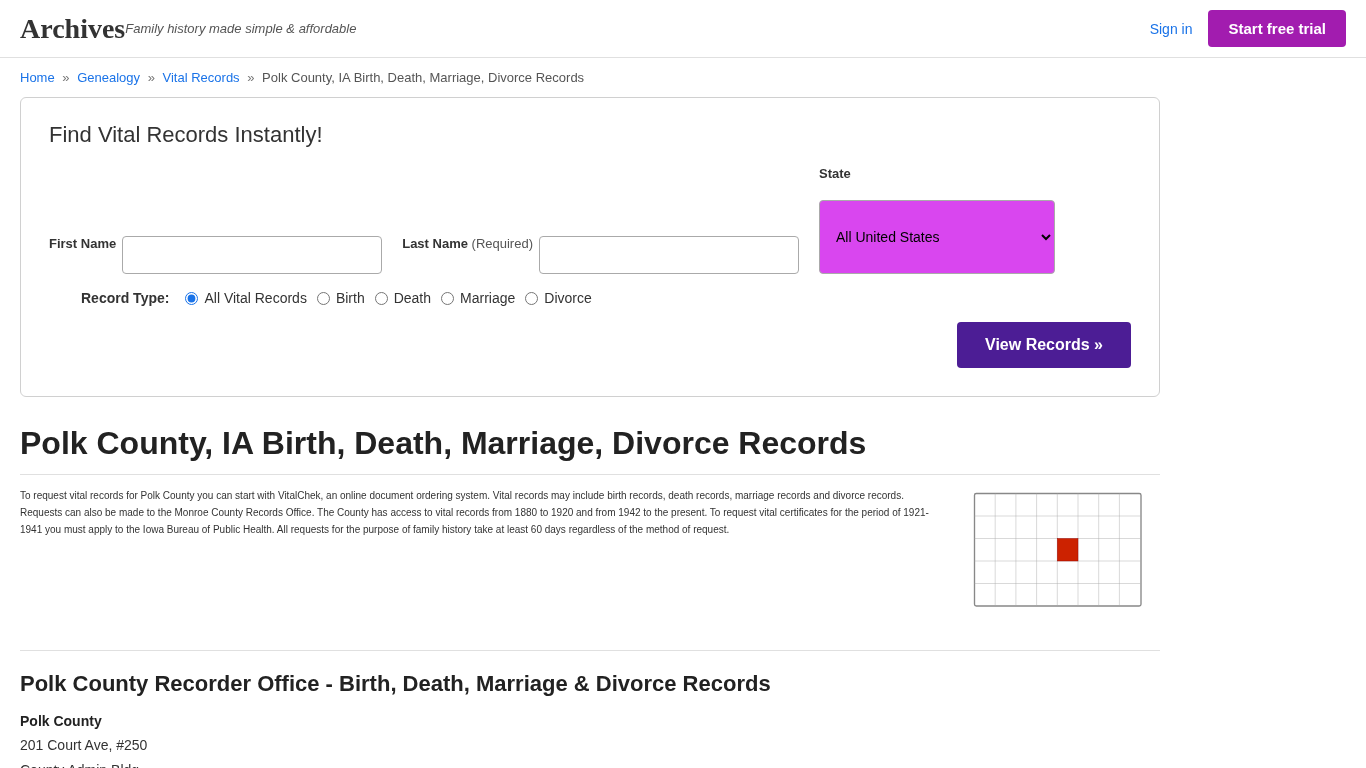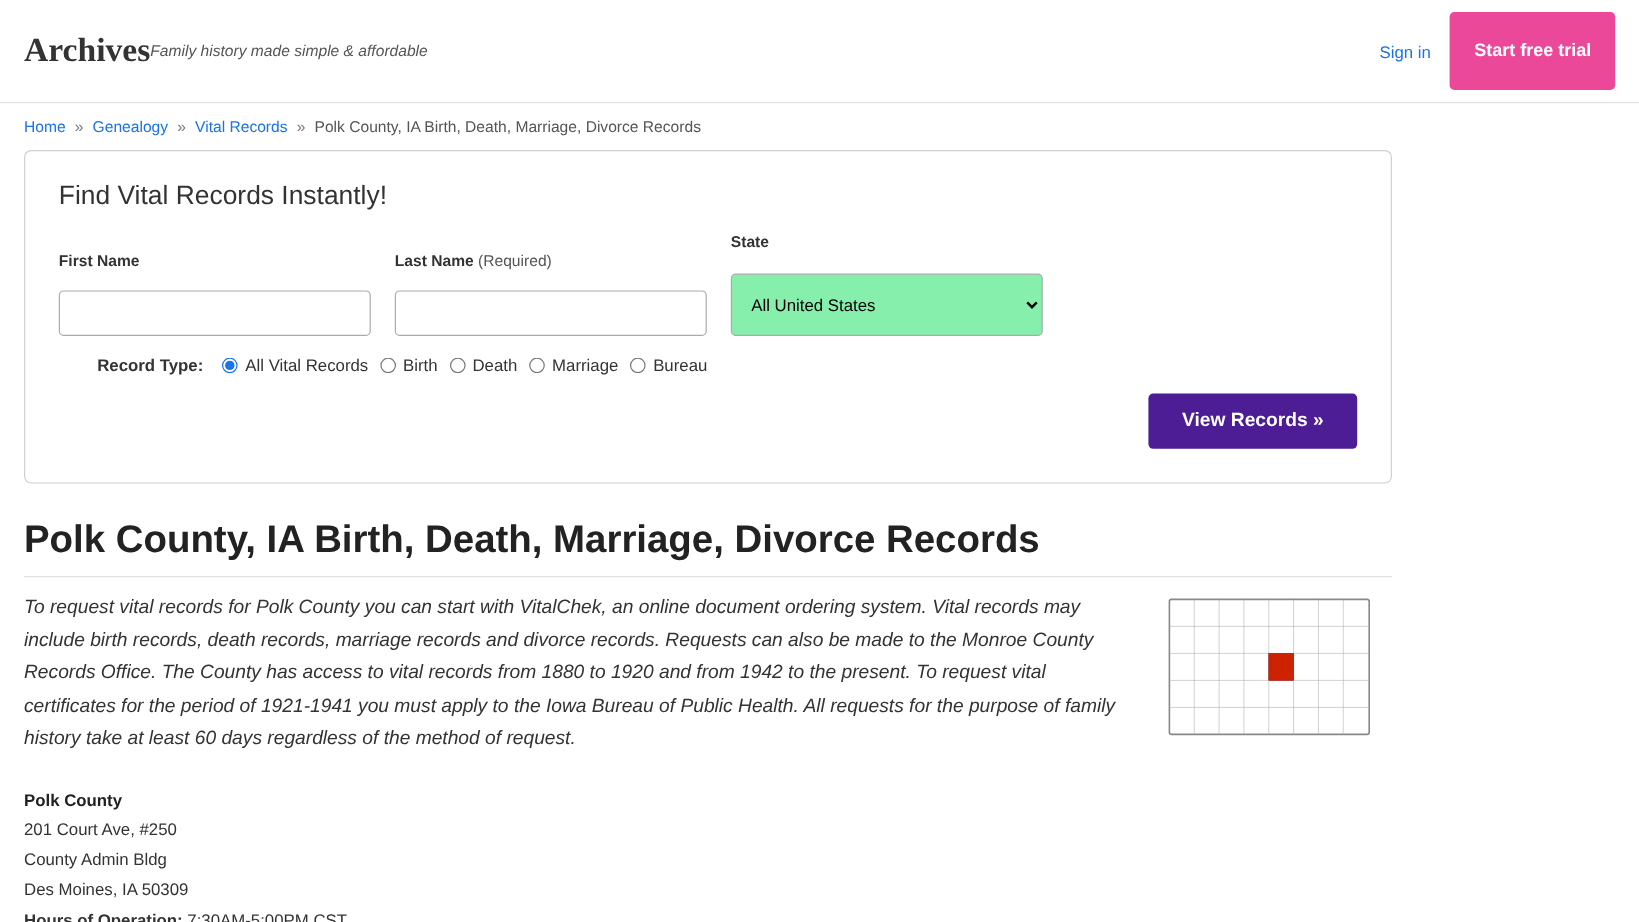--- a/index.html
+++ b/index.html
@@ -33,25 +33,25 @@
       display: flex;
       align-items: center;
       gap: 16px;
     }
     .sign-in-link {
       color: #1a73e8;
       text-decoration: none;
       font-size: 14px;
     }
     .start-trial-btn {
-      background: #ec4899;
+      background: #a21caf;
       color: #fff;
       border: none;
       border-radius: 4px;
-      padding: 24px 20px;
+      padding: 10px 20px;
       font-size: 15px;
       font-weight: bold;
       cursor: pointer;
     }
 
     
     .breadcrumb {
       padding: 12px 20px;
       font-size: 13px;
       color: #555;
@@ -89,22 +89,22 @@
       margin-bottom: 18px;
     }
     .search-fields-row {
       display: flex;
       gap: 20px;
       align-items: flex-end;
       margin-bottom: 16px;
     }
     .field-group {
       display: flex;
-      flex-direction: column;
-      gap: 17px;
+      flex-direction: row;
+      gap: 6px;
     }
     .field-group label {
       font-size: 13px;
       font-weight: bold;
       color: #333;
     }
     .field-group label .required {
       font-weight: normal;
       color: #555;
     }
@@ -119,27 +119,27 @@
       display: flex;
       flex-direction: column;
       gap: 19px;
     }
     .field-group-state label {
       font-size: 13px;
       font-weight: bold;
       color: #333;
     }
     .state-select {
-      width: 260px;
-      padding: 16px 12px;
+      width: 236px;
+      padding: 27px 12px;
       border: 1px solid #aaa;
       border-radius: 4px;
       font-size: 14px;
       appearance: auto;
-      background: #86efac;
+      background: #d946ef;
     }
     .record-type-row {
       display: flex;
       align-items: flex-start;
       gap: 10px;
       margin-bottom: 0;
       padding-left: 32px;
     }
     .record-type-label {
       font-size: 14px;
@@ -183,24 +183,23 @@
     }
 
     
     .content-section {
       display: flex;
       gap: 30px;
       margin-bottom: 30px;
     }
     .content-text {
       flex: 1;
-      font-size: 16px;
+      font-size: 10px;
       line-height: 1.7;
       color: #333;
-      font-style: italic;
     }
     .map-container {
       width: 190px;
       flex-shrink: 0;
     }
 
     
     .iowa-map {
       width: 180px;
       height: 130px;
@@ -342,21 +341,21 @@
       <label class="radio-group">
         <input type="radio" name="record_type" value="death" style="">
         <span>Death</span>
       </label>
       <label class="radio-group">
         <input type="radio" name="record_type" value="marriage" style="">
         <span>Marriage</span>
       </label>
       <label class="radio-group">
         <input type="radio" name="record_type" value="divorce" style="">
-        <span>Bureau</span>
+        <span>Divorce</span>
       </label>
     </div>
 
     <div class="search-actions">
       <button class="view-records-btn">View Records »</button>
     </div>
   </div>
 
   <h1 class="page-title">Polk County, IA Birth, Death, Marriage, Divorce Records</h1>
 
@@ -380,20 +379,21 @@
         <line x1="5" y1="55" x2="190" y2="55" stroke="#aaa" stroke-width="0.5"></line>
         <line x1="5" y1="80" x2="190" y2="80" stroke="#aaa" stroke-width="0.5"></line>
         <line x1="5" y1="105" x2="190" y2="105" stroke="#aaa" stroke-width="0.5"></line>
 
         <rect x="97" y="55" width="23" height="25" fill="#cc2200" stroke="#900" stroke-width="0.5"></rect>
       </svg>
     </div>
   </div>
 
   <div class="recorder-section">
+    <h2>Polk County Recorder Office - Birth, Death, Marriage &amp; Divorce Records</h2>
     <div class="office-name">Polk County</div>
     <div class="office-details">
       <div>201 Court Ave, #250</div>
       <div>County Admin Bldg</div>
       <div>Des Moines, IA 50309</div>
       <div>
         <span class="hours-label">Hours of Operation:</span>
         <span> </span>
         <span>7:30AM-5:00PM CST</span>
       </div>

